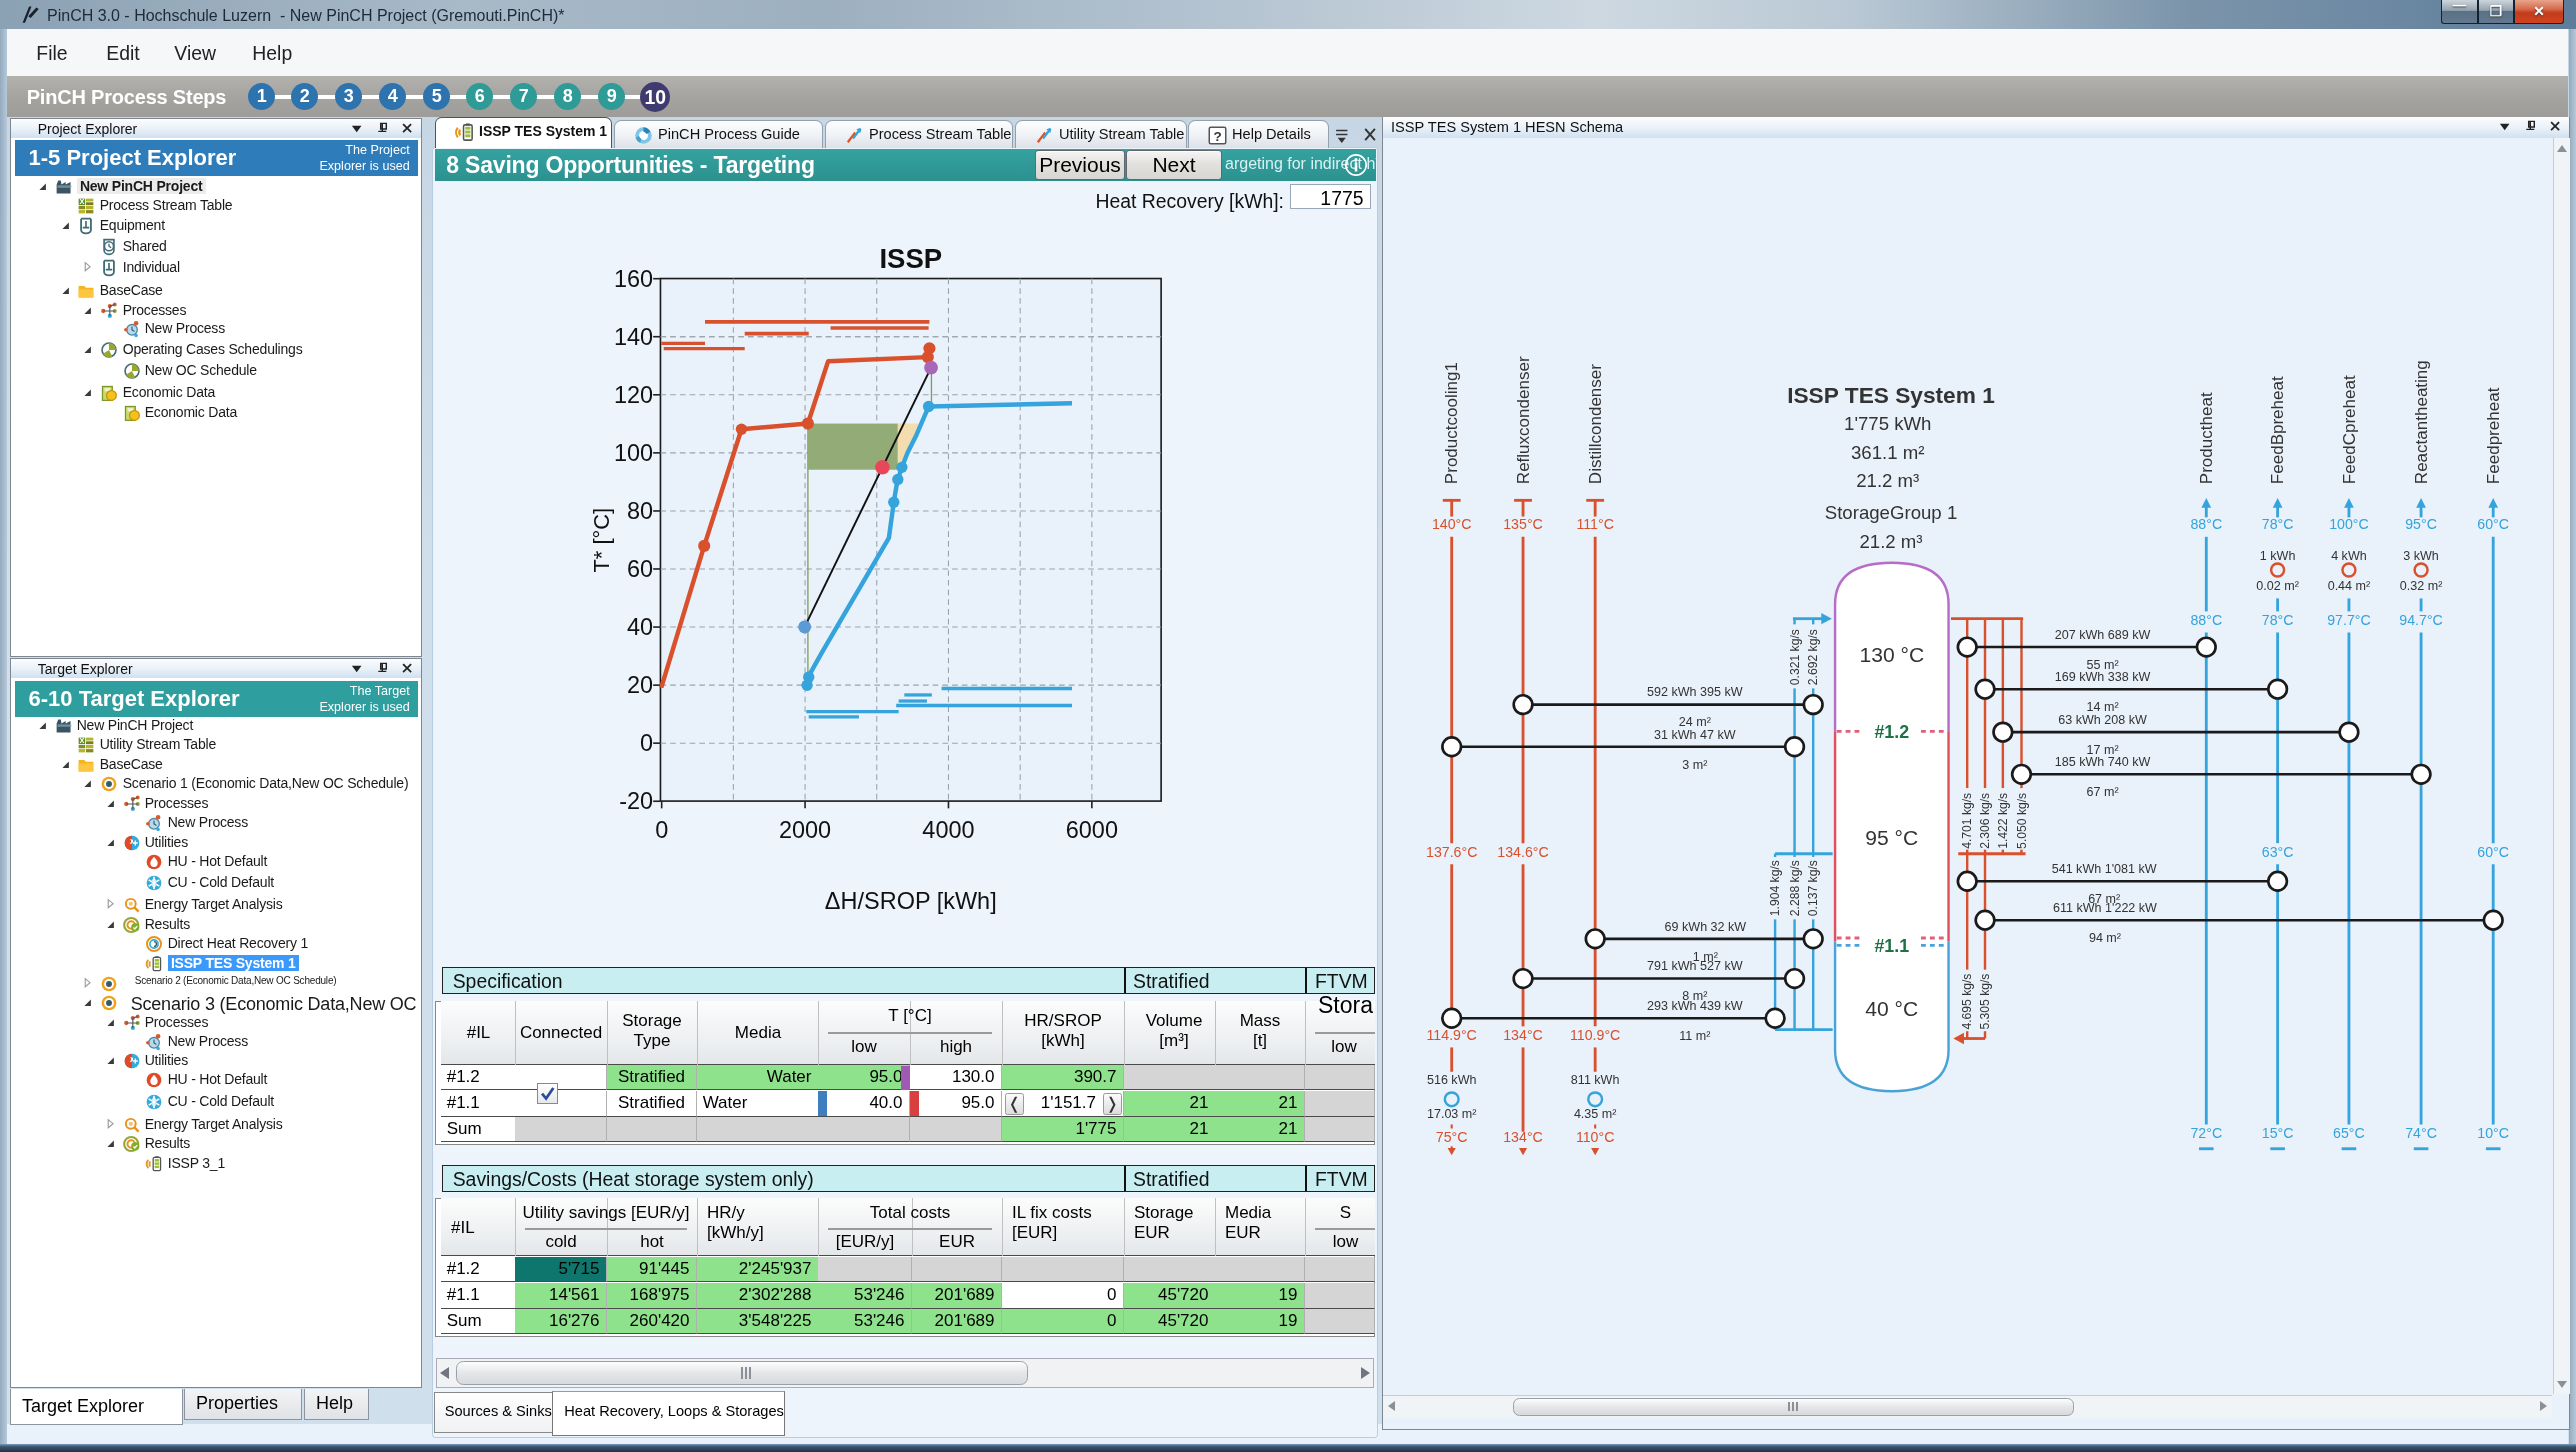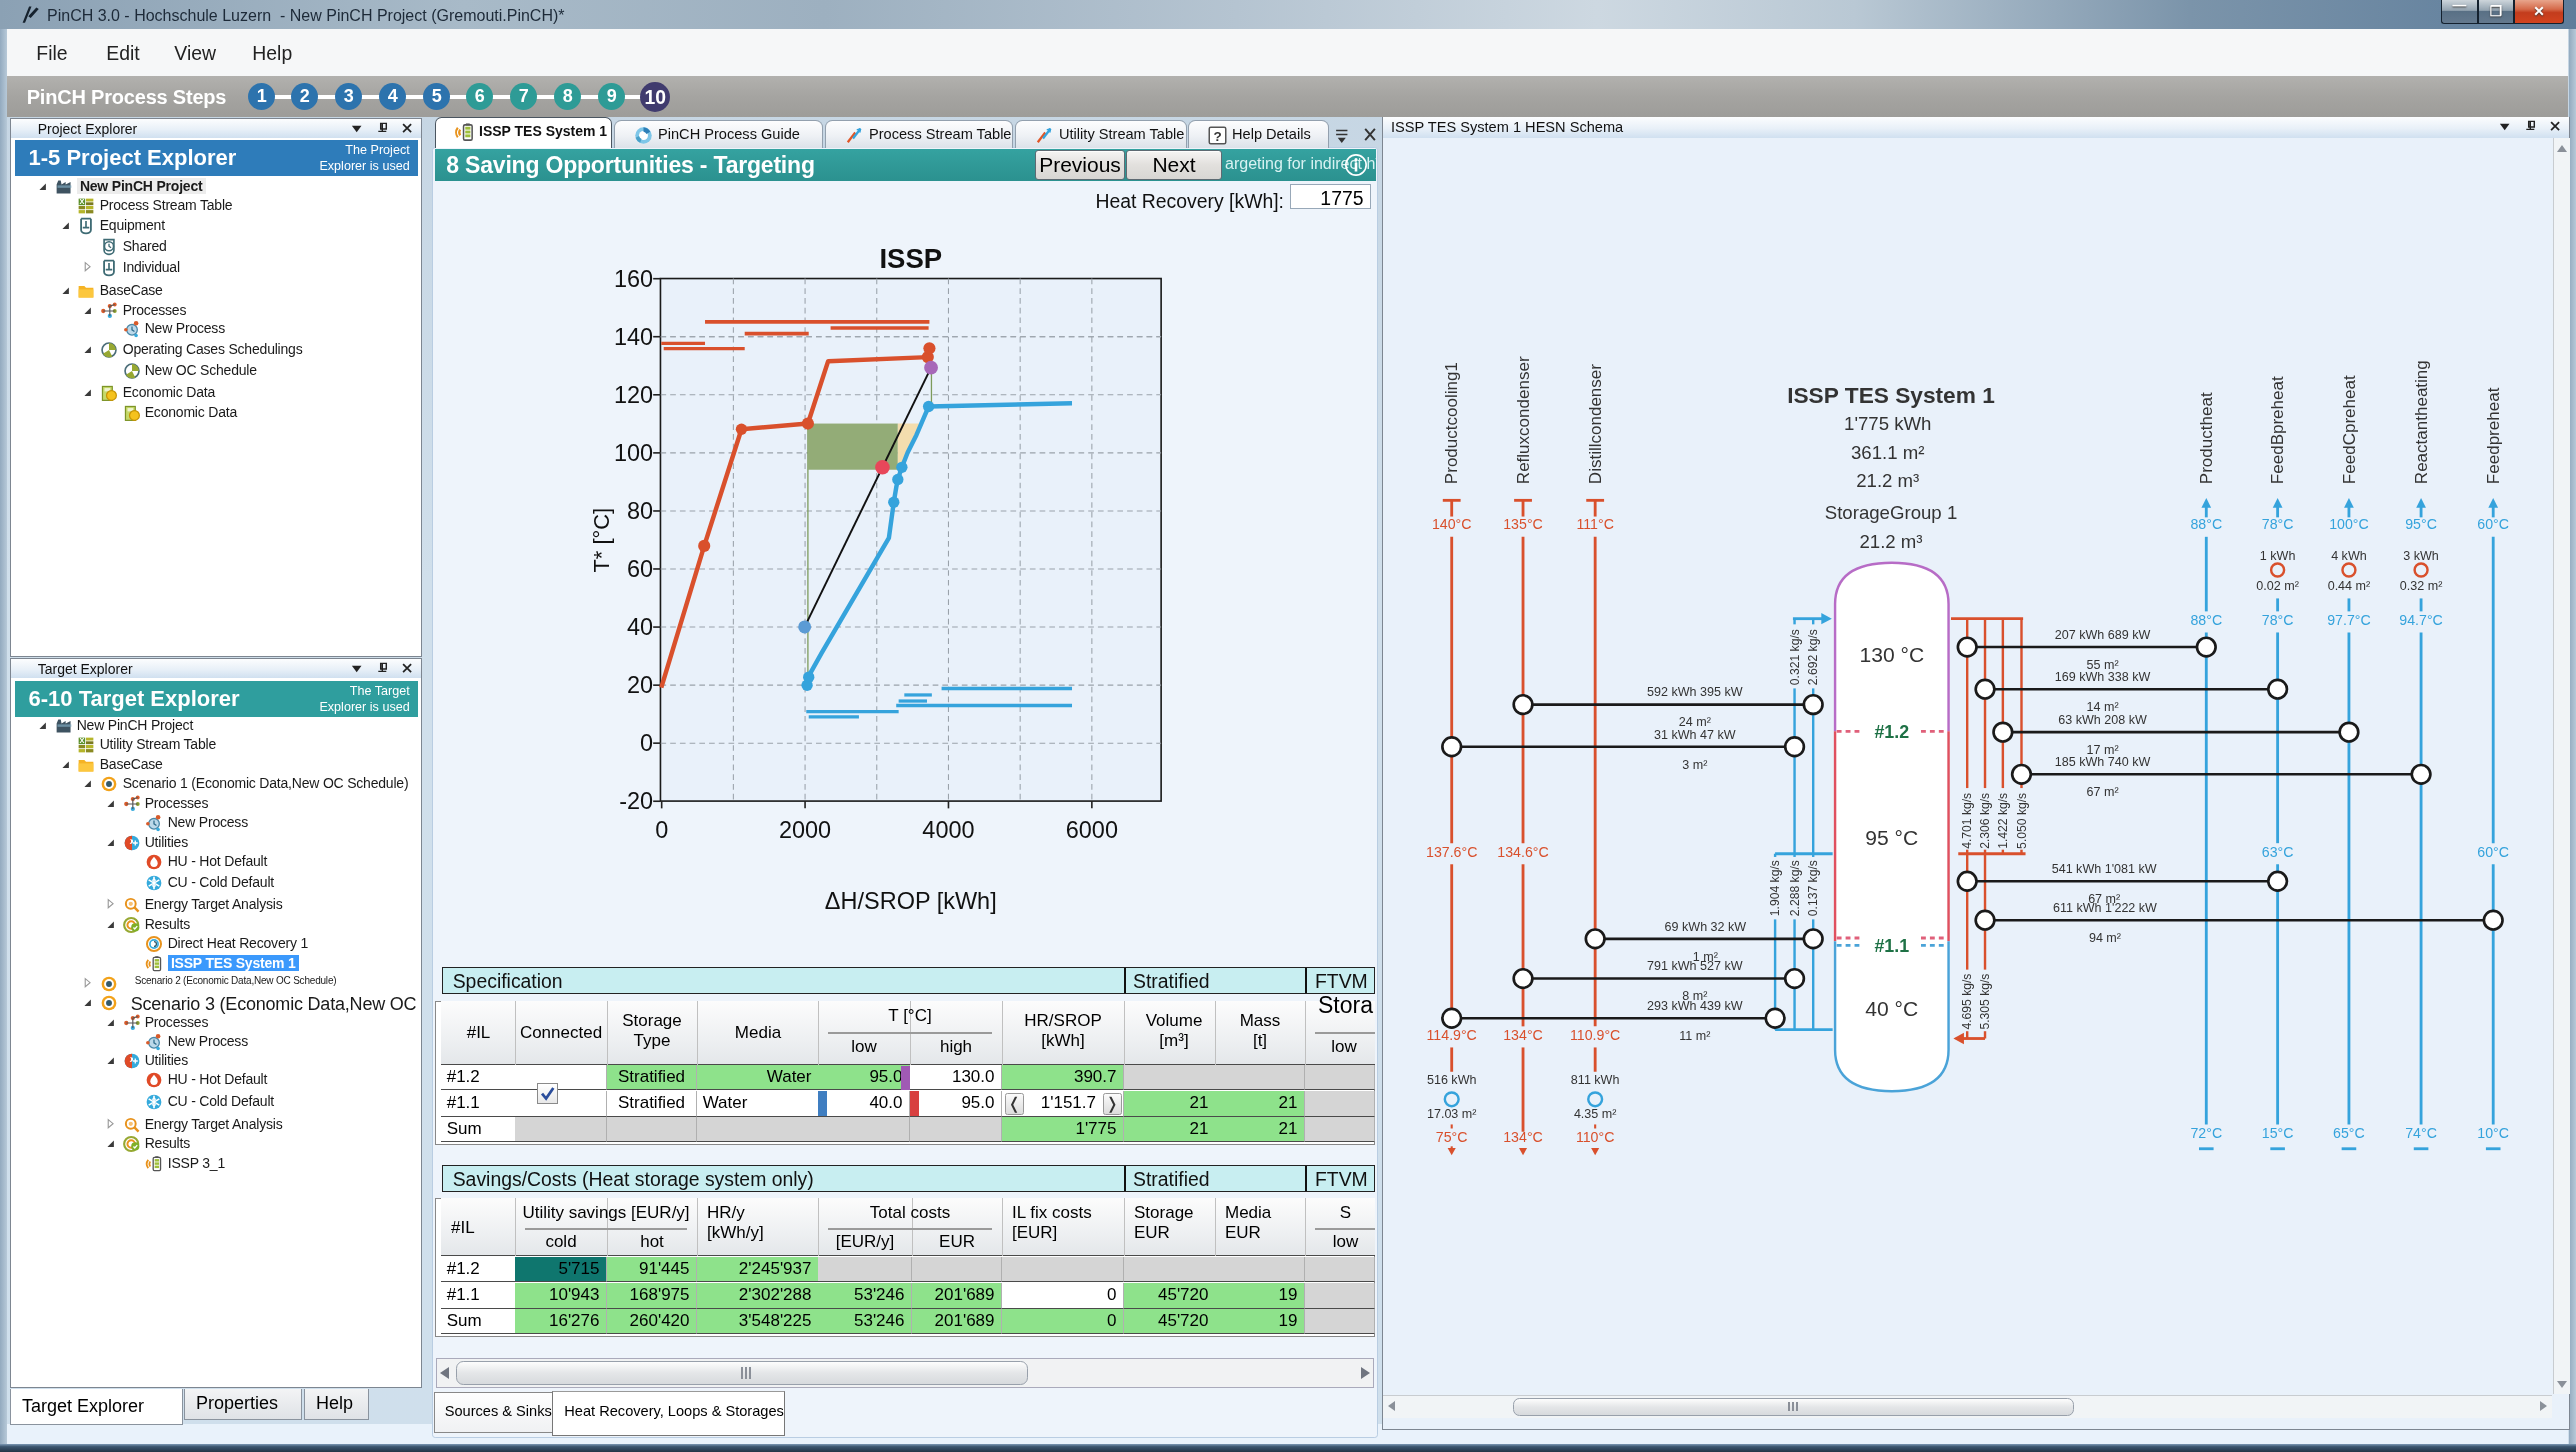--- a/index.html
+++ b/index.html
@@ -893,21 +893,21 @@
 <div style="position:absolute;left:818px;top:1257px;width:94px;height:25px;border-right:0.8px solid #b0b0b0;border-bottom:1.6px solid #4a4a4a;font-size:17px;z-index:2;background:#d5d5d5;"></div>
 <div style="position:absolute;left:912px;top:1257px;width:90px;height:25px;border-right:0.8px solid #b0b0b0;border-bottom:1.6px solid #4a4a4a;font-size:17px;z-index:2;background:#d5d5d5;"></div>
 <div style="position:absolute;left:1002px;top:1257px;width:122px;height:25px;border-right:0.8px solid #b0b0b0;border-bottom:1.6px solid #4a4a4a;font-size:17px;z-index:2;background:#d5d5d5;"></div>
 <div style="position:absolute;left:1124px;top:1257px;width:92px;height:25px;border-right:0.8px solid #b0b0b0;border-bottom:1.6px solid #4a4a4a;font-size:17px;z-index:2;background:#d5d5d5;"></div>
 <div style="position:absolute;left:1215px;top:1257px;width:90px;height:25px;border-right:0.8px solid #b0b0b0;border-bottom:1.6px solid #4a4a4a;font-size:17px;z-index:2;background:#d5d5d5;"></div>
 <div style="position:absolute;left:1305px;top:1257px;width:70px;height:25px;border-right:0.8px solid #b0b0b0;border-bottom:1.6px solid #4a4a4a;font-size:17px;z-index:2;background:#d5d5d5;"></div>
 <div style="position:absolute;left:441px;top:1283px;width:75px;height:26px;border-right:0.8px solid #b0b0b0;border-bottom:1.6px solid #4a4a4a;font-size:17px;z-index:2;background:#fff;">
     <span style="position:absolute;left:5.7px;top:2.4px">#1.1</span>
   </div>
 <div style="position:absolute;left:515px;top:1283px;width:92px;height:26px;border-right:0.8px solid #b0b0b0;border-bottom:1.6px solid #4a4a4a;font-size:17px;z-index:2;background:#8ee28b;">
-    <span style="position:absolute;right:6.5px;top:2.4px">10'943</span>
+    <span style="position:absolute;right:6.5px;top:2.4px">14'561</span>
   </div>
 <div style="position:absolute;left:607px;top:1283px;width:90px;height:26px;border-right:0.8px solid #b0b0b0;border-bottom:1.6px solid #4a4a4a;font-size:17px;z-index:2;background:#8ee28b;">
     <span style="position:absolute;right:6.5px;top:2.4px">168'975</span>
   </div>
 <div style="position:absolute;left:697px;top:1283px;width:122px;height:26px;border-right:0.8px solid #b0b0b0;border-bottom:1.6px solid #4a4a4a;font-size:17px;z-index:2;background:#8ee28b;">
     <span style="position:absolute;right:6.5px;top:2.4px">2'302'288</span>
   </div>
 <div style="position:absolute;left:818px;top:1283px;width:94px;height:26px;border-right:0.8px solid #b0b0b0;border-bottom:1.6px solid #4a4a4a;font-size:17px;z-index:2;background:#8ee28b;">
     <span style="position:absolute;right:6.5px;top:2.4px">53'246</span>
   </div>

